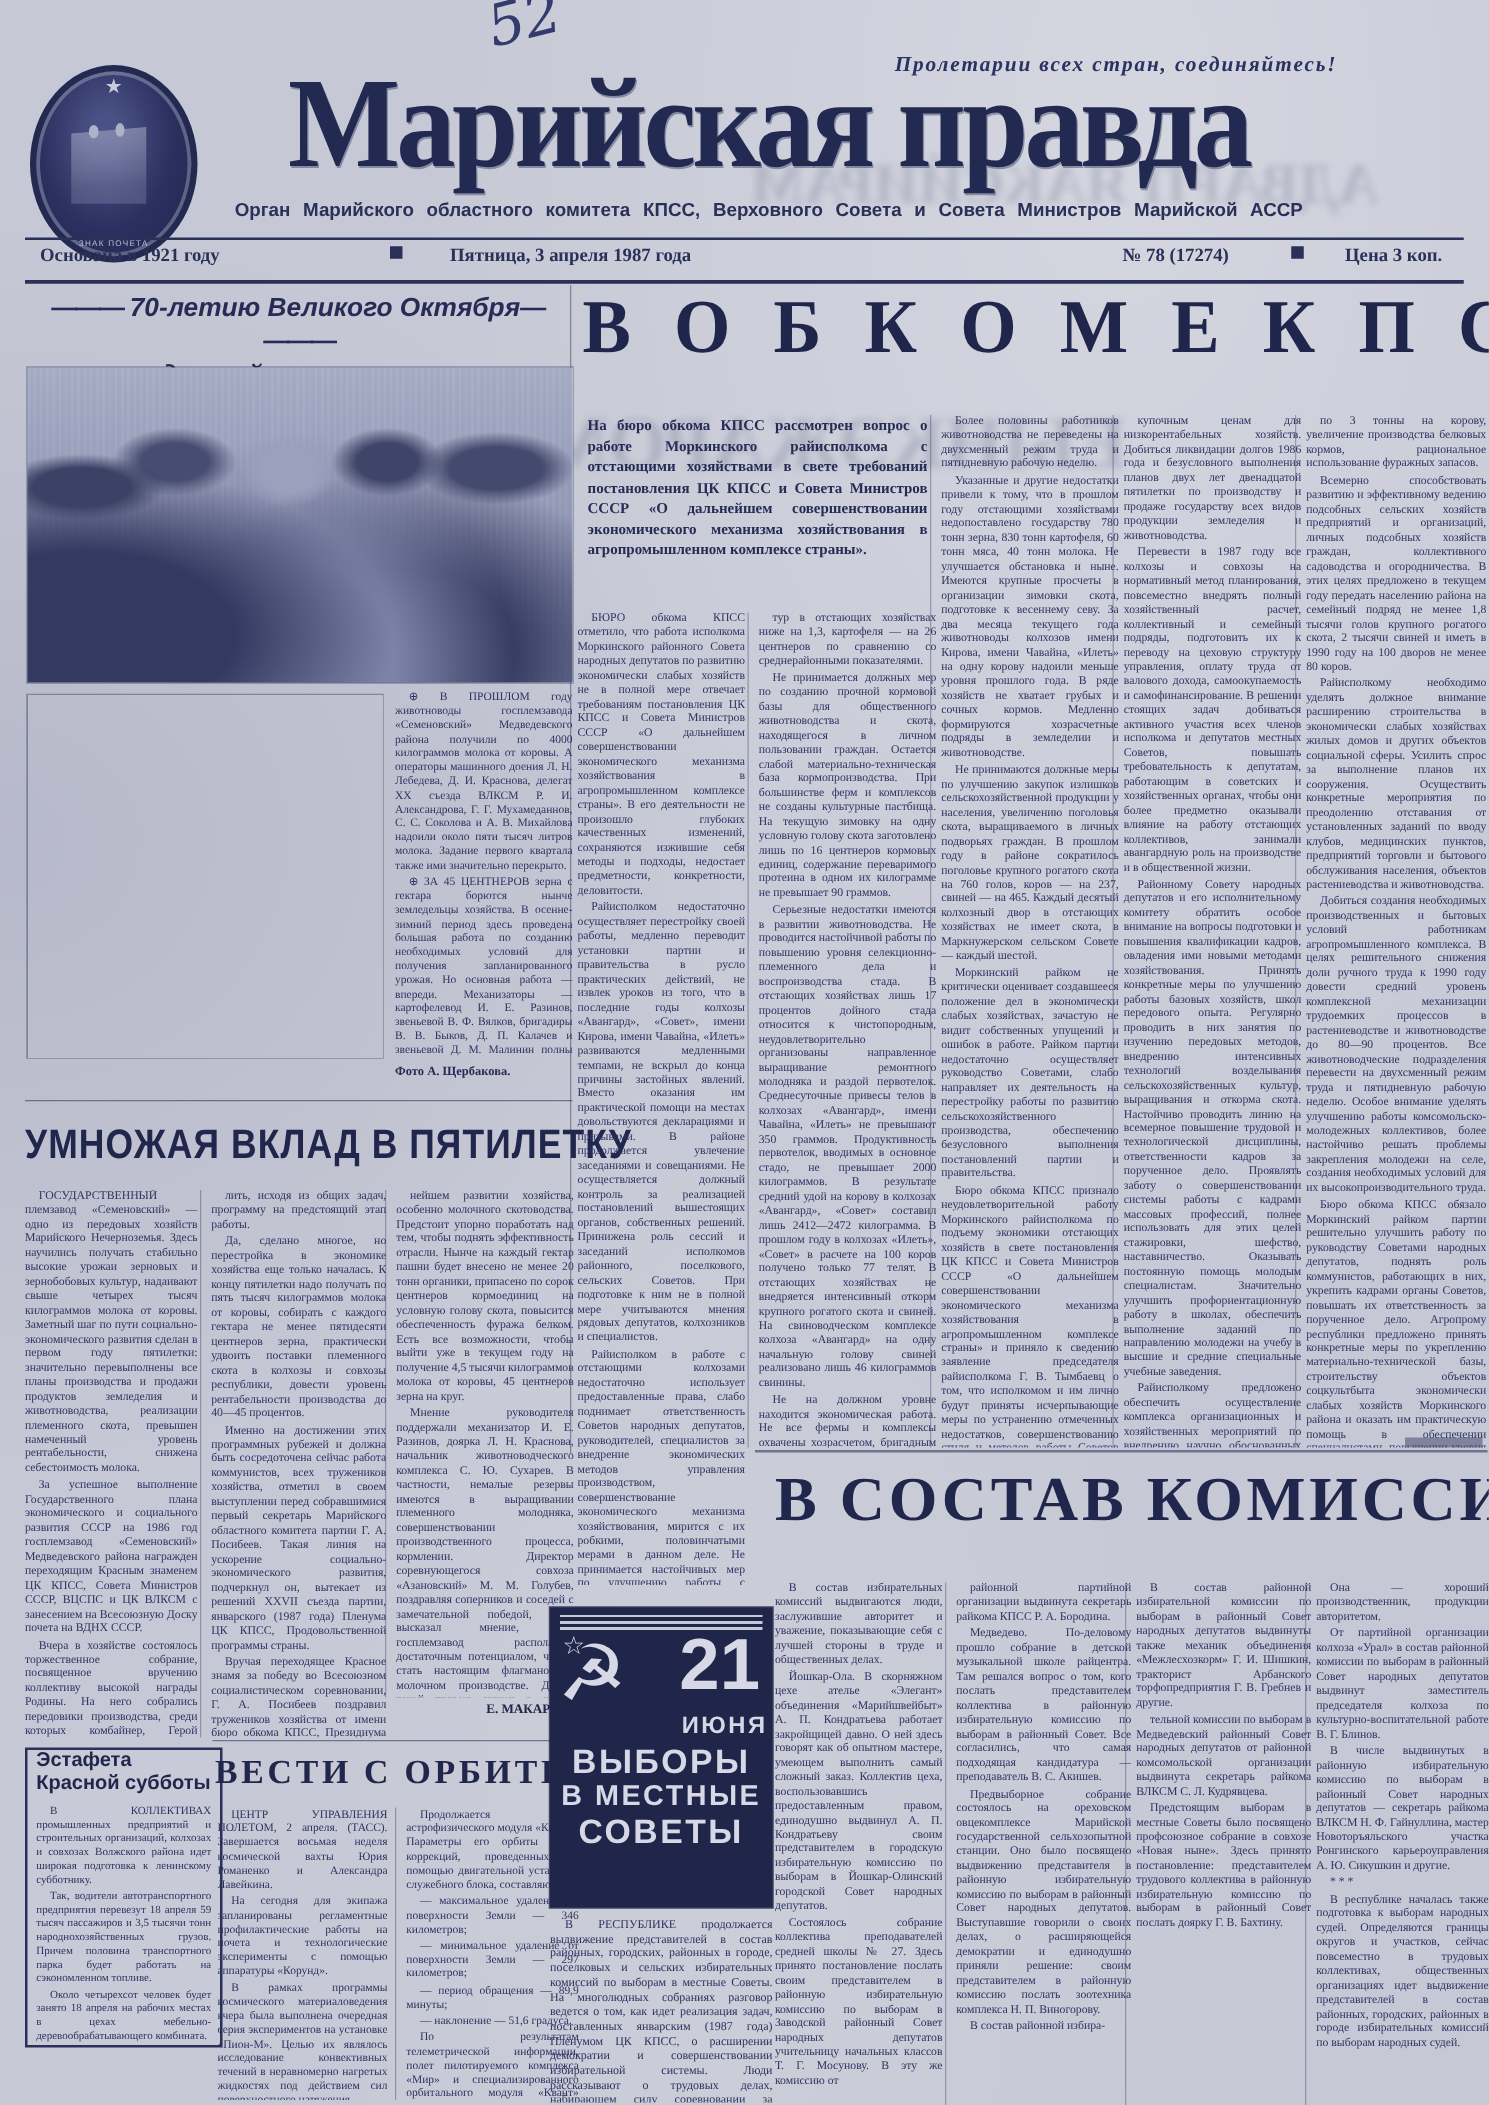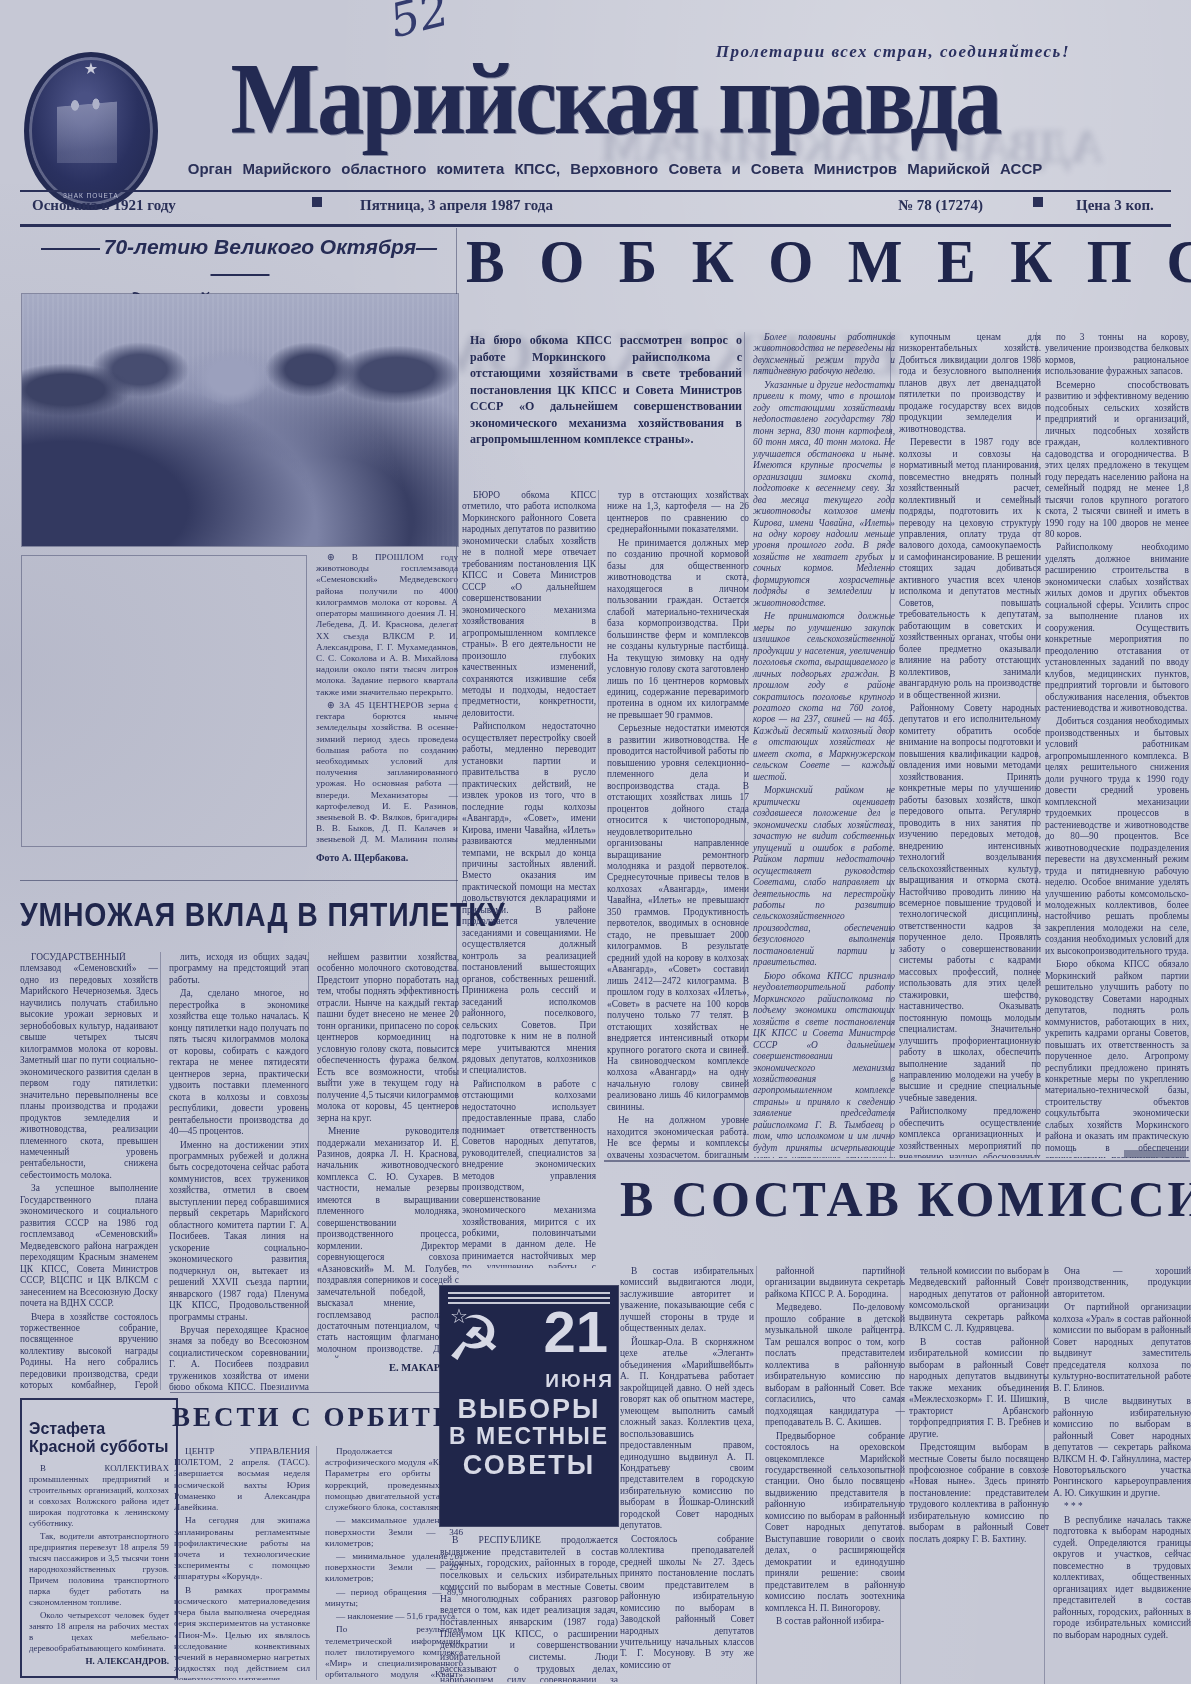--- a/index.html
+++ b/index.html
@@ -86,21 +86,21 @@
          transform:scaleX(.86);transform-origin:left;}
   .h-obkom{font-weight:bold;font-size:58px;letter-spacing:10px;white-space:nowrap;
            text-align:center;color:#1f254b;transform:scaleY(1.05);transform-origin:top left;}
   .h-komis{font-weight:bold;font-size:50px;letter-spacing:3px;white-space:nowrap;
            text-align:center;color:#20264c;}
   .h-orbit{font-weight:bold;font-size:27px;letter-spacing:3px;text-align:center;
            white-space:nowrap;color:#20264c;}
   .lead{font-weight:bold;font-size:12px;line-height:1.38;text-align:justify;color:#262c55;}
 
   
-  .ebox{border:2px solid #2a3058;padding:20px 7px;overflow:hidden;background:rgba(255,255,255,.05);}
+  .ebox{border:2px solid #2a3058;padding:0 7px;overflow:hidden;background:rgba(255,255,255,.05);}
   .ebox .etitle{font-family:"Liberation Sans",sans-serif;font-weight:bold;font-size:16px;
                 line-height:1.15;margin-bottom:6px;color:#20264c;}
   .ebox .col-inline{font-size:8.8px;line-height:1.25;text-align:justify;}
   .sig{font-weight:bold;font-size:10.5px;text-align:right;color:#20264c;}
 
   
   .poster{background:#20264a;color:#d6d8e5;overflow:hidden;
           box-shadow:0 0 0 1px rgba(32,38,74,.8);}
   .poster .stripes{height:12px;margin:6px 8px 2px 8px;
      background:repeating-linear-gradient(180deg,#c7c9d6 0 2px, transparent 2px 5px);}
@@ -228,21 +228,21 @@
     <p class="para">БЮРО обкома КПСС отметило, что работа исполкома Моркинского районного Совета народных депутатов по развитию экономически слабых хозяйств не в полной мере отвечает требованиям постановления ЦК КПСС и Совета Министров СССР «О дальнейшем совершенствовании экономического механизма хозяйствования в агропромышленном комплексе страны». В его деятельности не произошло глубоких качественных изменений, сохраняются изжившие себя методы и подходы, недостает предметности, конкретности, деловитости.</p>
     <p class="para">Райисполком недостаточно осуществляет перестройку своей работы, медленно переводит установки партии и правительства в русло практических действий, не извлек уроков из того, что в последние годы колхозы «Авангард», «Совет», имени Кирова, имени Чавайна, «Илеть» развиваются медленными темпами, не вскрыл до конца причины застойных явлений. Вместо оказания им практической помощи на местах довольствуются декларациями и призывами. В районе продолжается увлечение заседаниями и совещаниями. Не осуществляется должный контроль за реализацией постановлений вышестоящих органов, собственных решений. Принижена роль сессий и заседаний исполкомов районного, поселкового, сельских Советов. При подготовке к ним не в полной мере учитываются мнения рядовых депутатов, колхозников и специалистов.</p>
     <p class="para">Райисполком в работе с отстающими колхозами недостаточно использует предоставленные права, слабо поднимает ответственность Советов народных депутатов, руководителей, специалистов за внедрение экономических методов управления производством, совершенствование экономического механизма хозяйствования, мирится с их робкими, половинчатыми мерами в данном деле. Не принимается настойчивых мер по улучшению работы с кадрами. В их деятельности проявляются благодушие, беспечность, инертность, не учитывается человеческий фактор. Без должной принципиальности и последовательности решаются кадровые вопросы. Лишь пятая часть специалистов имеет высшее образование, половина руководителей среднего звена является практиками.</p>
   </div>
 <div class="col colsep" style="left:598px;top:490px;width:142px;height:668px;">
     <p class="para">тур в отстающих хозяйствах ниже на 1,3, картофеля — на 26 центнеров по сравнению со среднерайонными показателями.</p>
     <p class="para">Не принимается должных мер по созданию прочной кормовой базы для общественного животноводства и скота, находящегося в личном пользовании граждан. Остается слабой материально-техническая база кормопроизводства. При большинстве ферм и комплексов не созданы культурные пастбища. На текущую зимовку на одну условную голову скота заготовлено лишь по 16 центнеров кормовых единиц, содержание переваримого протеина в одном их килограмме не превышает 90 граммов.</p>
     <p class="para">Серьезные недостатки имеются в развитии животноводства. Не проводится настойчивой работы по повышению уровня селекционно-племенного дела и воспроизводства стада. В отстающих хозяйствах лишь 17 процентов дойного стада относится к чистопородным, неудовлетворительно организованы направленное выращивание ремонтного молодняка и раздой первотелок. Среднесуточные привесы телов в колхозах «Авангард», имени Чавайна, «Илеть» не превышают 350 граммов. Продуктивность первотелок, вводимых в основное стадо, не превышает 2000 килограммов. В результате средний удой на корову в колхозах «Авангард», «Совет» составил лишь 2412—2472 килограмма. В прошлом году в колхозах «Илеть», «Совет» в расчете на 100 коров получено только 77 телят. В отстающих хозяйствах не внедряется интенсивный откорм крупного рогатого скота и свиней. На свиноводческом комплексе колхоза «Авангард» на одну начальную голову свиней реализовано лишь 46 килограммов свинины.</p>
     <p class="para">Не на должном уровне находится экономическая работа. Не все фермы и комплексы охвачены хозрасчетом, бригадным подрядом и чековой формой контроля затрат. Высоки затраты труда и средств на единицу производимой продукции. В экономически слабых хозяйствах в прошлом году уровень рентабельности сельскохозяйственного производства составил лишь три процента. Убыточным оказалось производство зерна и свинины. Не улучшается финансовое состояние, медленно сокращается задолженность по ссудам.</p>
   </div>
-<div class="col colsep" style="left:744px;top:332px;width:142px;height:826px;font-style:italic;">
+<div class="col colsep" style="left:744px;top:332px;width:142px;height:826px;">
     <p class="para">Более половины работников животноводства не переведены на двухсменный режим труда и пятидневную рабочую неделю.</p>
     <p class="para">Указанные и другие недостатки привели к тому, что в прошлом году отстающими хозяйствами недопоставлено государству 780 тонн зерна, 830 тонн картофеля, 60 тонн мяса, 40 тонн молока. Не улучшается обстановка и ныне. Имеются крупные просчеты в организации зимовки скота, подготовке к весеннему севу. За два месяца текущего года животноводы колхозов имени Кирова, имени Чавайна, «Илеть» на одну корову надоили меньше уровня прошлого года. В ряде хозяйств не хватает грубых и сочных кормов. Медленно формируются хозрасчетные подряды в земледелии и животноводстве.</p>
     <p class="para">Не принимаются должные меры по улучшению закупок излишков сельскохозяйственной продукции у населения, увеличению поголовья скота, выращиваемого в личных подворьях граждан. В прошлом году в районе сократилось поголовье крупного рогатого скота на 760 голов, коров — на 237, свиней — на 465. Каждый десятый колхозный двор в отстающих хозяйствах не имеет скота, в Маркнужерском сельском Совете — каждый шестой.</p>
     <p class="para">Моркинский райком не критически оценивает создавшееся положение дел в экономически слабых хозяйствах, зачастую не видит собственных упущений и ошибок в работе. Райком партии недостаточно осуществляет руководство Советами, слабо направляет их деятельность на перестройку работы по развитию сельскохозяйственного производства, обеспечению безусловного выполнения постановлений партии и правительства.</p>
     <p class="para">Бюро обкома КПСС признало неудовлетворительной работу Моркинского райисполкома по подъему экономики отстающих хозяйств в свете постановления ЦК КПСС и Совета Министров СССР «О дальнейшем совершенствовании экономического механизма хозяйствования в агропромышленном комплексе страны» и приняло к сведению заявление председателя райисполкома Г. В. Тымбаевц о том, что исполкомом и им лично будут приняты исчерпывающие меры по устранению отмеченных недостатков, совершенствованию стиля и методов работы Советов народных депутатов, их исполнительных комитетов.</p>
   </div>
 <div class="col colsep" style="left:890px;top:332px;width:142px;height:826px;">
     <p class="para">купочным ценам для низкорентабельных хозяйств. Добиться ликвидации долгов 1986 года и безусловного выполнения планов двух лет двенадцатой пятилетки по производству и продаже государству всех видов продукции земледелия и животноводства.</p>
     <p class="para">Перевести в 1987 году все колхозы и совхозы на нормативный метод планирования, повсеместно внедрять полный хозяйственный расчет, коллективный и семейный подряды, подготовить их к переводу на цеховую структуру управления, оплату труда от валового дохода, самоокупаемость и самофинансирование. В решении стоящих задач добиваться активного участия всех членов исполкома и депутатов местных Советов, повышать требовательность к депутатам, работающим в советских и хозяйственных органах, чтобы они более предметно оказывали влияние на работу отстающих коллективов, занимали авангардную роль на производстве и в общественной жизни.</p>
     <p class="para">Районному Совету народных депутатов и его исполнительному комитету обратить особое внимание на вопросы подготовки и повышения квалификации кадров, овладения ими новыми методами хозяйствования. Принять конкретные меры по улучшению работы базовых хозяйств, школ передового опыта. Регулярно проводить в них занятия по изучению передовых методов, внедрению интенсивных технологий возделывания сельскохозяйственных культур, выращивания и откорма скота. Настойчиво проводить линию на всемерное повышение трудовой и технологической дисциплины, ответственности кадров за порученное дело. Проявлять заботу о совершенствовании системы работы с кадрами массовых профессий, полнее использовать для этих целей стажировки, шефство, наставничество. Оказывать постоянную помощь молодым специалистам. Значительно улучшить профориентационную работу в школах, обеспечить выполнение заданий по направлению молодежи на учебу в высшие и средние специальные учебные заведения.</p>
@@ -283,22 +283,22 @@
     <p class="para">Йошкар-Ола. В скорняжном цехе ателье «Элегант» объединения «Марийшвейбыт» А. П. Кондратьева работает закройщицей давно. О ней здесь говорят как об опытном мастере, умеющем выполнить самый сложный заказ. Коллектив цеха, воспользовавшись предоставленным правом, единодушно выдвинул А. П. Кондратьеву своим представителем в городскую избирательную комиссию по выборам в Йошкар-Олинский городской Совет народных депутатов.</p>
     <p class="para">Состоялось собрание коллектива преподавателей средней школы № 27. Здесь принято постановление послать своим представителем в районную избирательную комиссию по выборам в Заводской районный Совет народных депутатов учительницу начальных классов Т. Г. Мосунову. В эту же комиссию от</p>
   </div>
 <div class="col colsep" style="left:756px;top:1266px;width:140px;height:418px;">
     <p class="para">районной партийной организации выдвинута секретарь райкома КПСС Р. А. Бородина.</p>
     <p class="para">Медведево. По-деловому прошло собрание в детской музыкальной школе райцентра. Там решался вопрос о том, кого послать представителем коллектива в районную избирательную комиссию по выборам в районный Совет. Все согласились, что самая подходящая кандидатура — преподаватель В. С. Акишев.</p>
     <p class="para">Предвыборное собрание состоялось на ореховском овцекомплексе Марийской государственной сельхозопытной станции. Оно было посвящено выдвижению представителя в районную избирательную комиссию по выборам в районный Совет народных депутатов. Выступавшие говорили о своих делах, о расширяющейся демократии и единодушно приняли решение: своим представителем в районную комиссию послать зоотехника комплекса Н. П. Виногорову.</p>
     <p class="para">В состав районной избира-</p>
   </div>
 <div class="col colsep" style="left:900px;top:1266px;width:140px;height:418px;">
+    <p class="para">В состав районной избирательной комиссии по выборам в районный Совет народных депутатов выдвинуты также механик объединения «Межлесхозкорм» Г. И. Шишкин, тракторист Арбанского торфопредприятия Г. В. Гребнев и другие.</p>
     <p class="para">тельной комиссии по выборам в Медведевский районный Совет народных депутатов от районной комсомольской организации выдвинута секретарь райкома ВЛКСМ С. Л. Кудрявцева.</p>
-    <p class="para">В состав районной избирательной комиссии по выборам в районный Совет народных депутатов выдвинуты также механик объединения «Межлесхозкорм» Г. И. Шишкин, тракторист Арбанского торфопредприятия Г. В. Гребнев и другие.</p>
     <p class="para">Предстоящим выборам в местные Советы было посвящено профсоюзное собрание в совхозе «Новая ныне». Здесь принято постановление: представителем трудового коллектива в районную избирательную комиссию по выборам в районный Совет послать доярку Г. В. Бахтину.</p>
   </div>
 <div class="col colsep" style="left:1044px;top:1266px;width:138px;height:418px;">
     <p class="para">Она — хороший производственник, продукции авторитетом.</p>
     <p class="para">От партийной организации колхоза «Урал» в состав районной комиссии по выборам в районный Совет народных депутатов выдвинут заместитель председателя колхоза по культурно-воспитательной работе В. Г. Блинов.</p>
     <p class="para">В числе выдвинутых в районную избирательную комиссию по выборам в районный Совет народных депутатов — секретарь райкома ВЛКСМ Н. Ф. Гайнуллина, мастер Новоторъяльского участка Ронгинского карьероуправления А. Ю. Сикушкин и другие.</p>
     <p class="para">*   *   *</p>
     <p class="para">В республике началась также подготовка к выборам народных судей. Определяются границы округов и участков, сейчас повсеместно в трудовых коллективах, общественных организациях идет выдвижение представителей в состав районных, городских, районных в городе избирательных комиссий по выборам народных судей.</p>
   </div>
 

